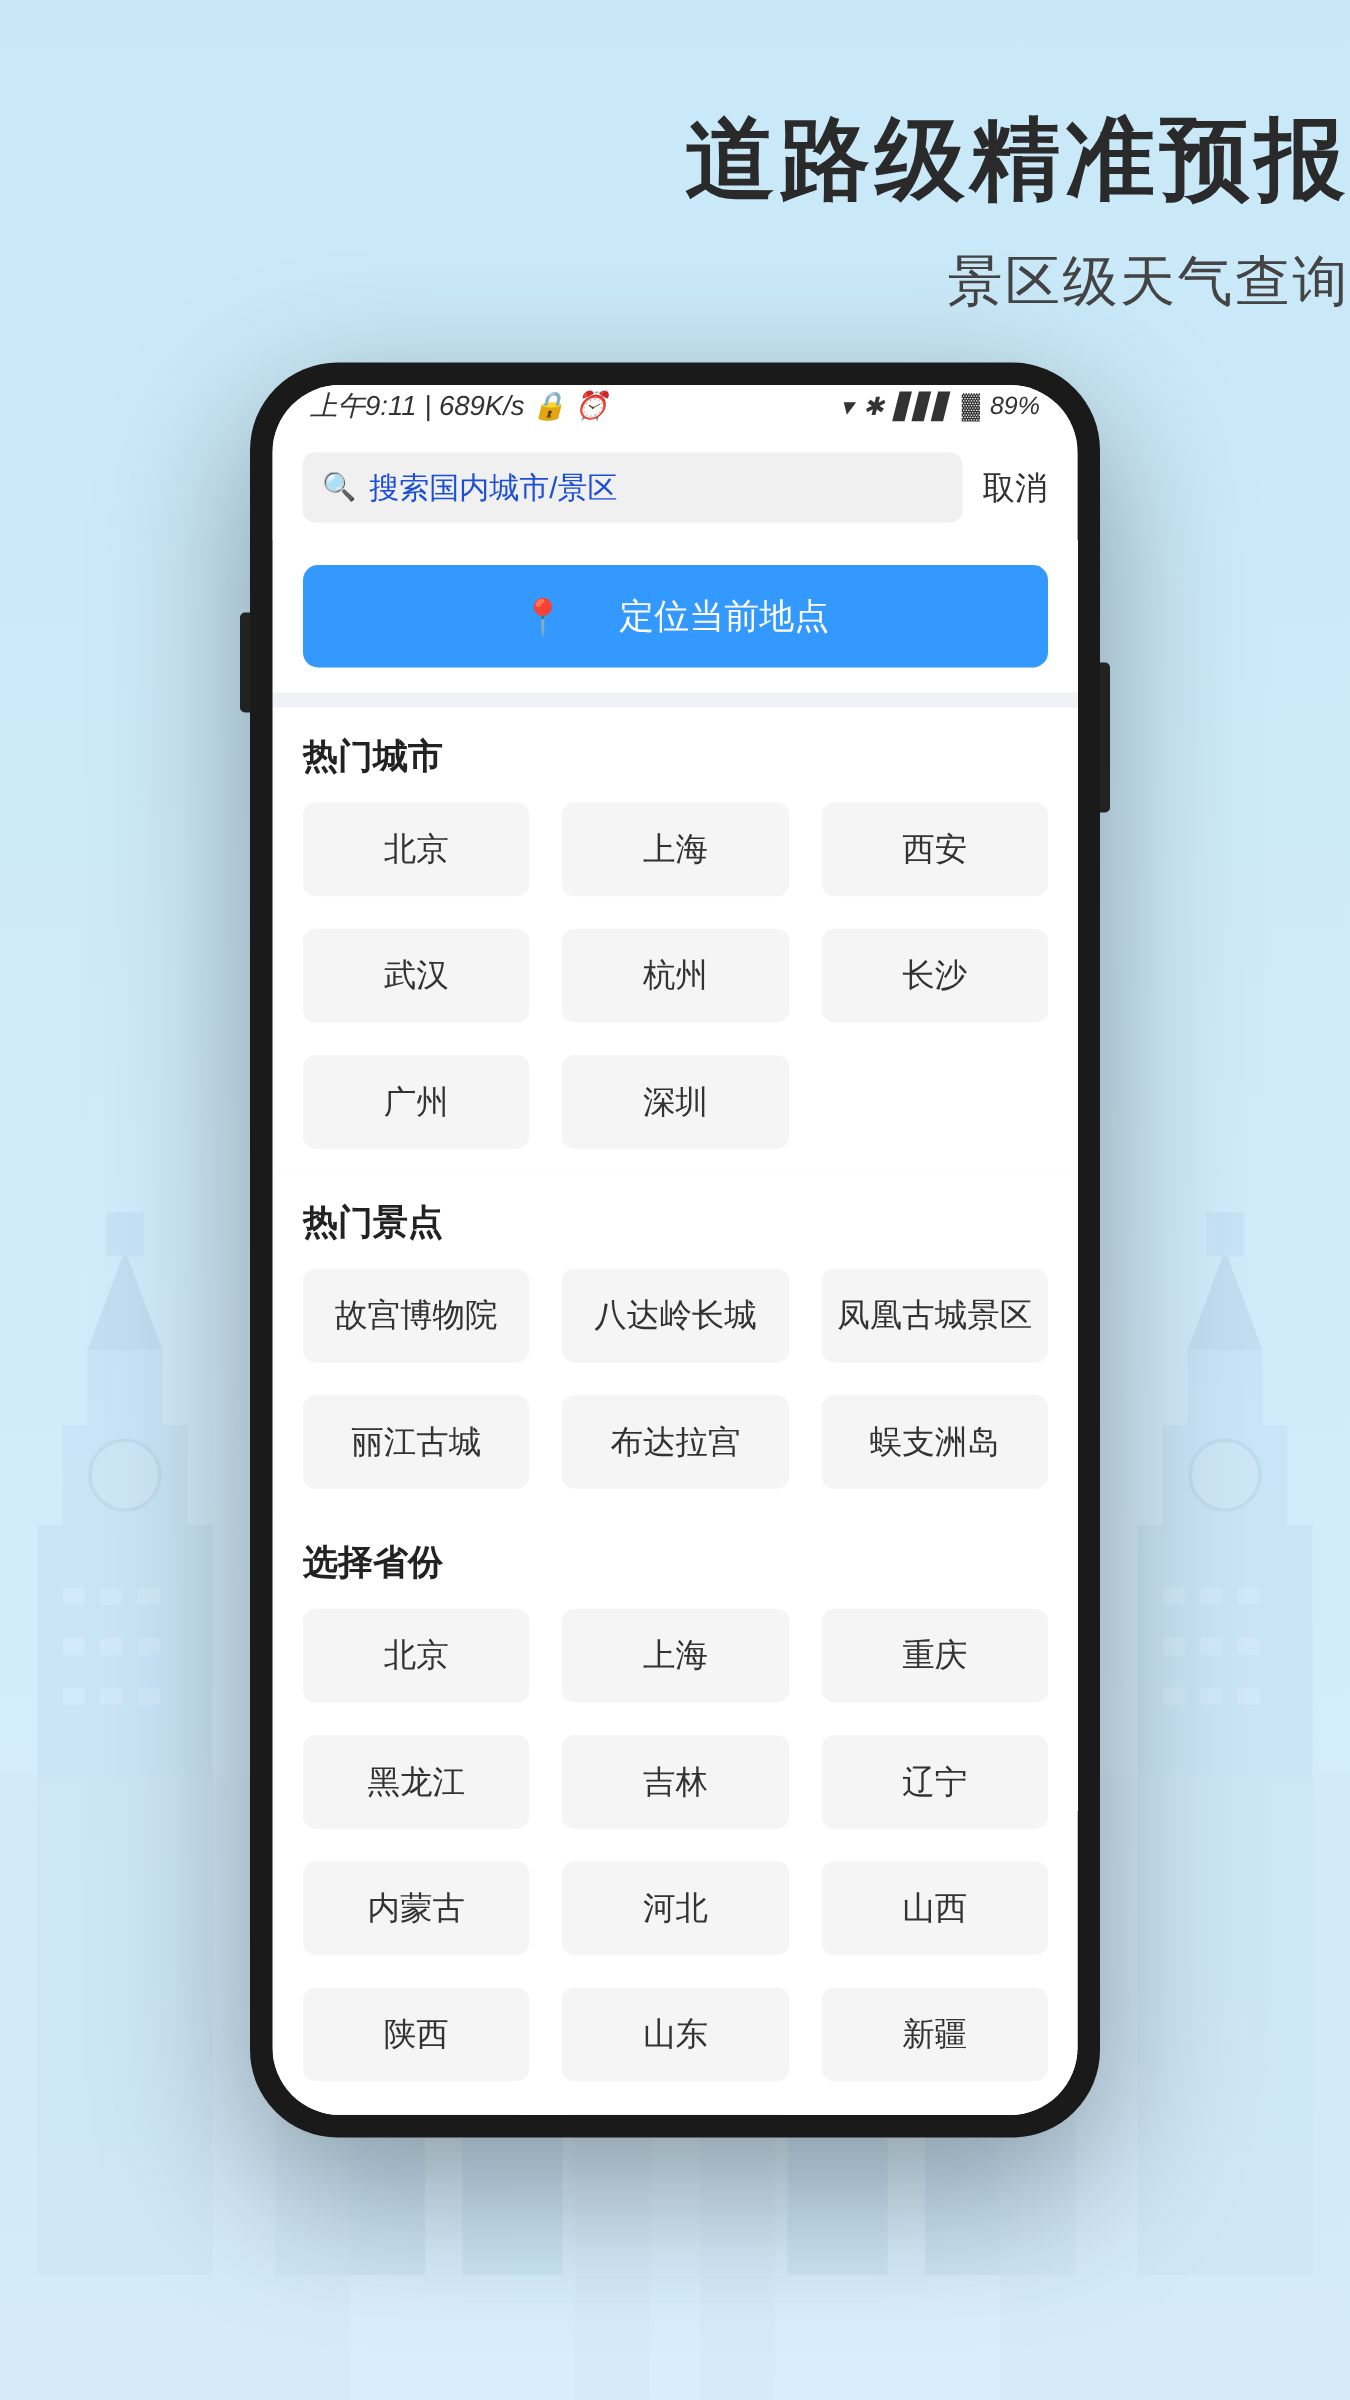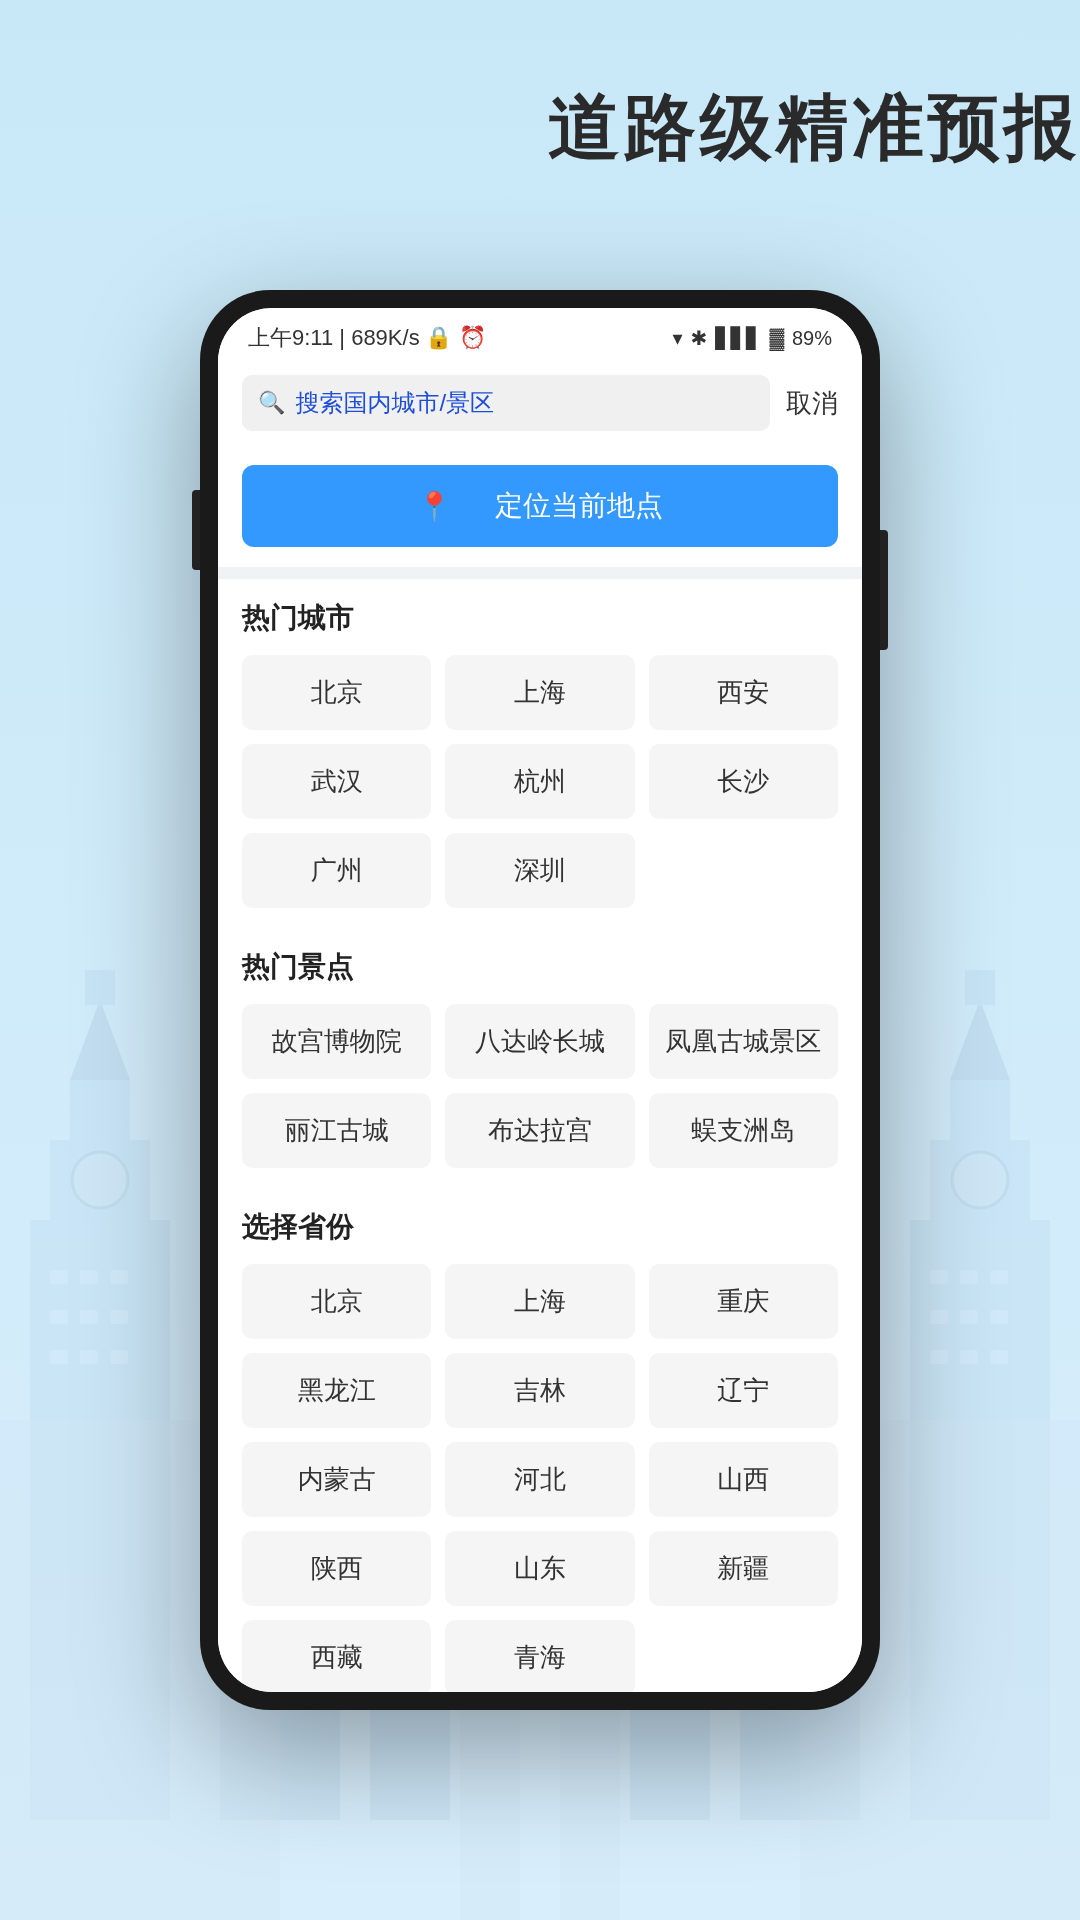--- a/index.html
+++ b/index.html
@@ -95,25 +95,26 @@
       background: #f5f5f5;
       border-radius: 54px;
       overflow: hidden;
       display: flex;
       flex-direction: column;
     }
 
     
     .status-bar {
       background: #fff;
-      padding: 15px 30px 8px;
+      padding: 2px 30px 8px;
       display: flex;
       align-items: center;
       justify-content: space-between;
       flex-shrink: 0;
+      font-style: italic;
     }
 
     .status-left {
       font-size: 22px;
       color: #333;
       font-weight: 500;
     }
 
     .status-right {
       display: flex;
@@ -209,21 +210,21 @@
       font-size: 28px;
       font-weight: 700;
       color: #222;
       margin-bottom: 18px;
     }
 
     
     .grid-3 {
       display: grid;
       grid-template-columns: repeat(3, 1fr);
-      gap: 14px;
+      gap: 26px;
     }
 
     .grid-item {
       background: #f5f5f5;
       border-radius: 10px;
       padding: 20px 10px;
       text-align: center;
       font-size: 26px;
       color: #333;
       cursor: pointer;
@@ -307,20 +308,21 @@
     <rect x="790" y="560" width="20" height="30" rx="10"></rect>
     <rect x="830" y="560" width="20" height="30" rx="10"></rect>
     <rect x="230" y="560" width="20" height="30" rx="10"></rect>
     <rect x="270" y="560" width="20" height="30" rx="10"></rect>
     <rect x="310" y="560" width="20" height="30" rx="10"></rect>
   </g>
 </svg>
 
 <div class="header-text" style="position:relative; z-index:10;">
   <div class="title-main">道路级精准预报</div>
+  <div class="title-sub">景区级天气查询</div>
 </div>
 
 <div class="phone-container">
   <div class="phone-frame">
     <div class="phone-screen">
 
       <div class="status-bar">
         <div class="status-left">
           <span>上午9:11</span>
           <span> | </span>

